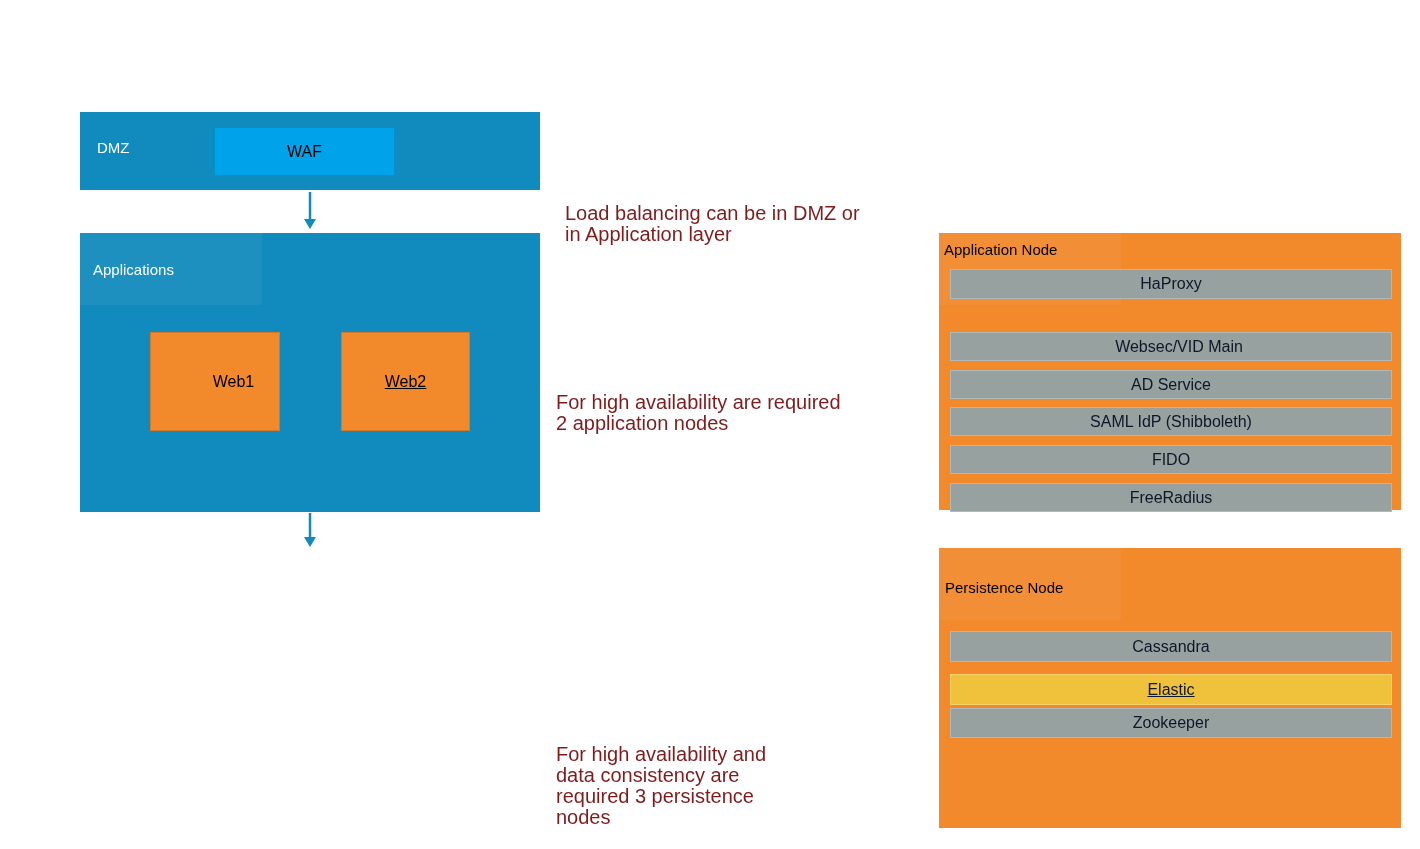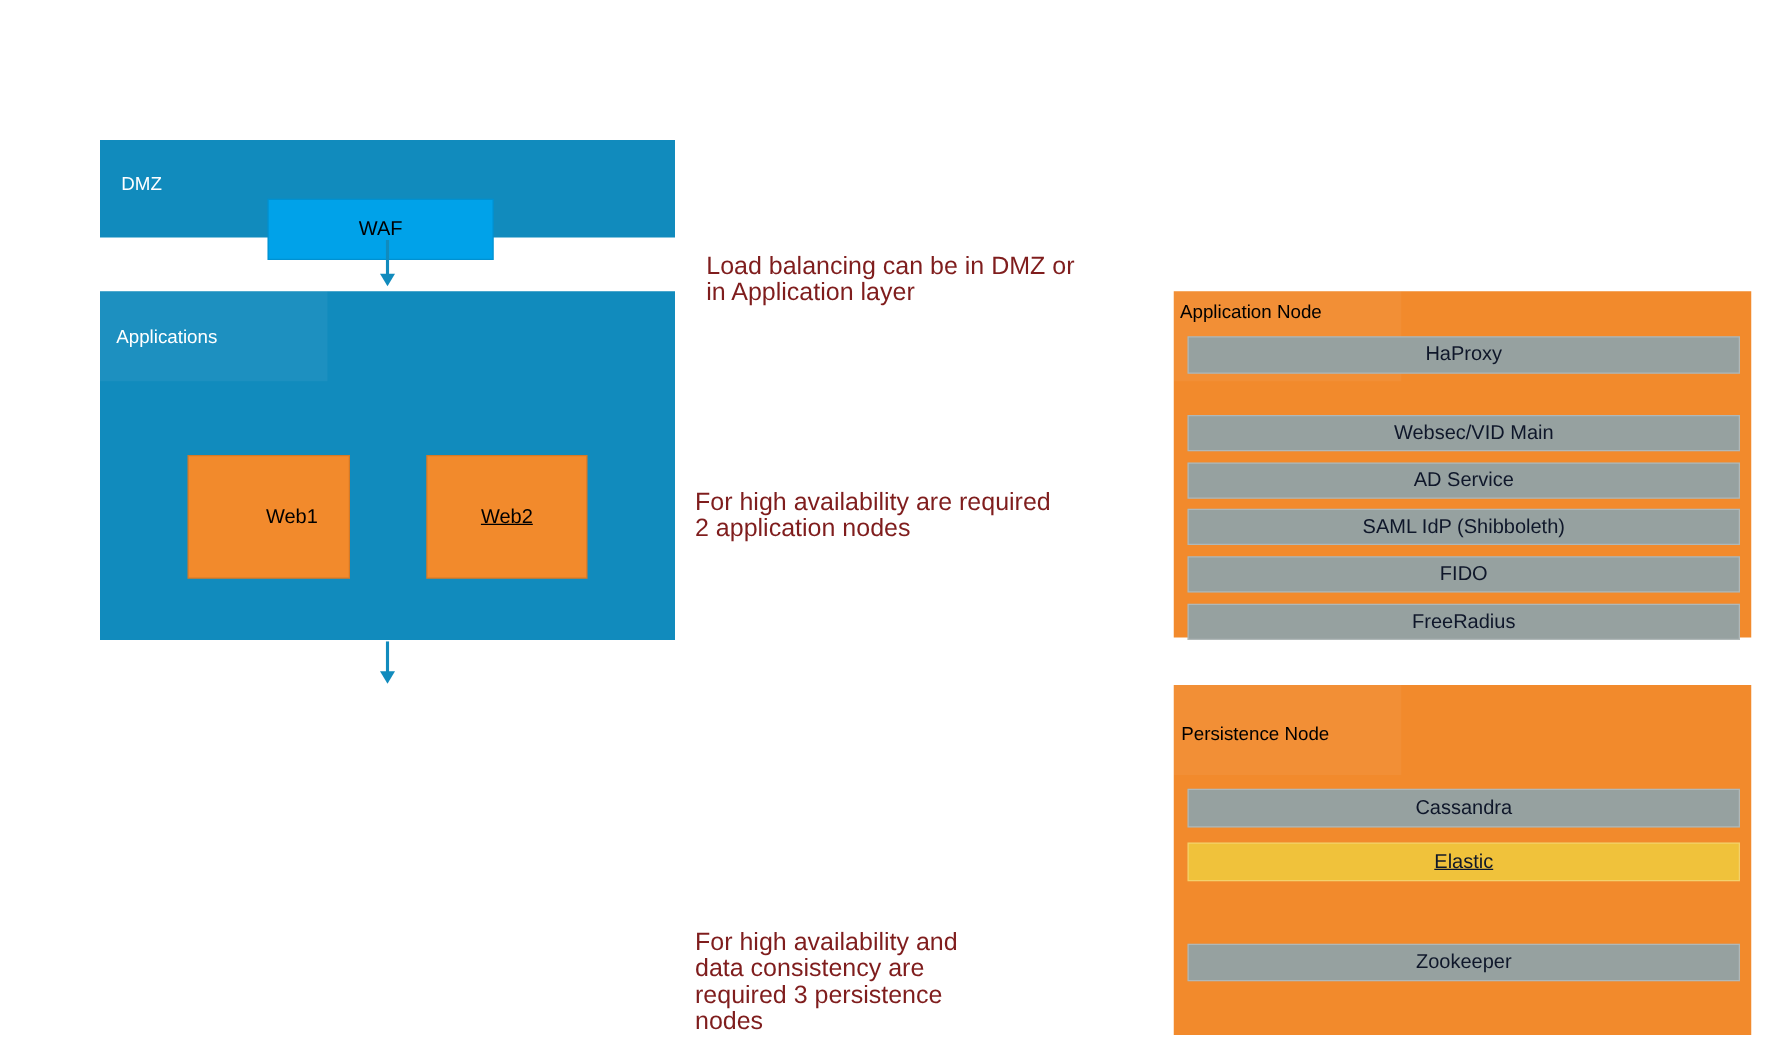--- a/index.html
+++ b/index.html
@@ -40,21 +40,20 @@
     pointer-events: none;
   }
   
   .inner-box {
     position: absolute;
     display: flex;
     align-items: center;
     justify-content: center;
     font-size: 16px;
     color: #000000;
-    margin-top: 32px;
   }
   .waf-box {
     left: 134px; top: 15px; width: 181px; height: 49px;
     background: #00A2E9;
     border: 1px solid rgba(0,0,0,0.10);
   }
   .orange-box {
     background: #F28A2C;
     border: 1px solid rgba(0,0,0,0.12);
   }
@@ -107,21 +106,21 @@
   }
   .bar-haproxy    { top: 36px;  height: 30px; }
   .bar-websec     { top: 99px; padding-left: 16px;  }
   .bar-adservice  { top: 137px; }
   .bar-saml       { top: 174px; }
   .bar-fido       { top: 212px; }
   .bar-freeradius { top: 250px; } 
   .node { overflow: visible; }
   .bar-cassandra  { top: 83px;  height: 31px; }
   .bar-elastic    { top: 126px; height: 31px; background: #F0C23B; text-decoration: underline; }
-  .bar-zookeeper  { top: 160px; height: 30px; margin-top: 47px; }
+  .bar-zookeeper  { top: 160px; height: 30px; }
 </style>
 </head>
 <body>
 
 <div class="canvas">
 
   <div class="layer layer-dmz">
     <span class="layer-label">DMZ</span>
     <div class="inner-box waf-box">
       <span>WAF</span>

